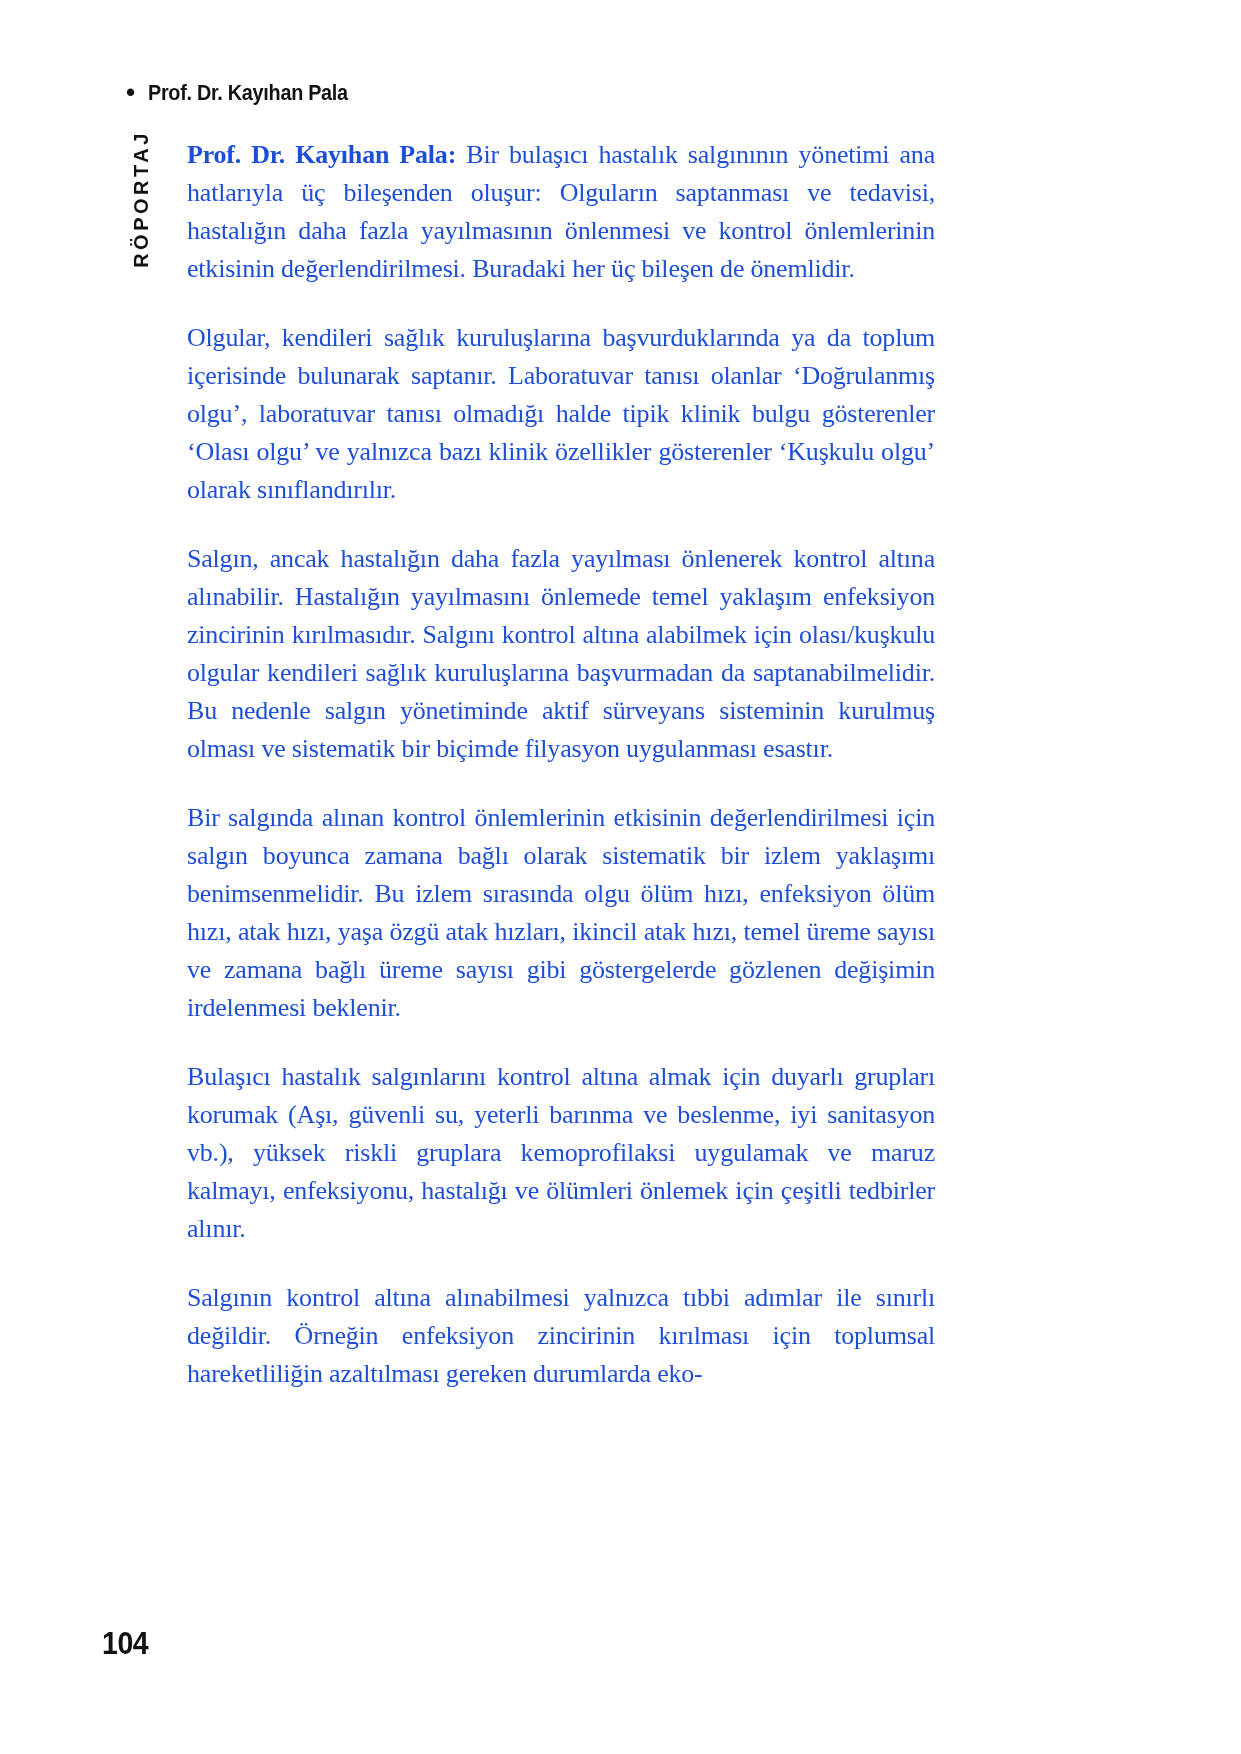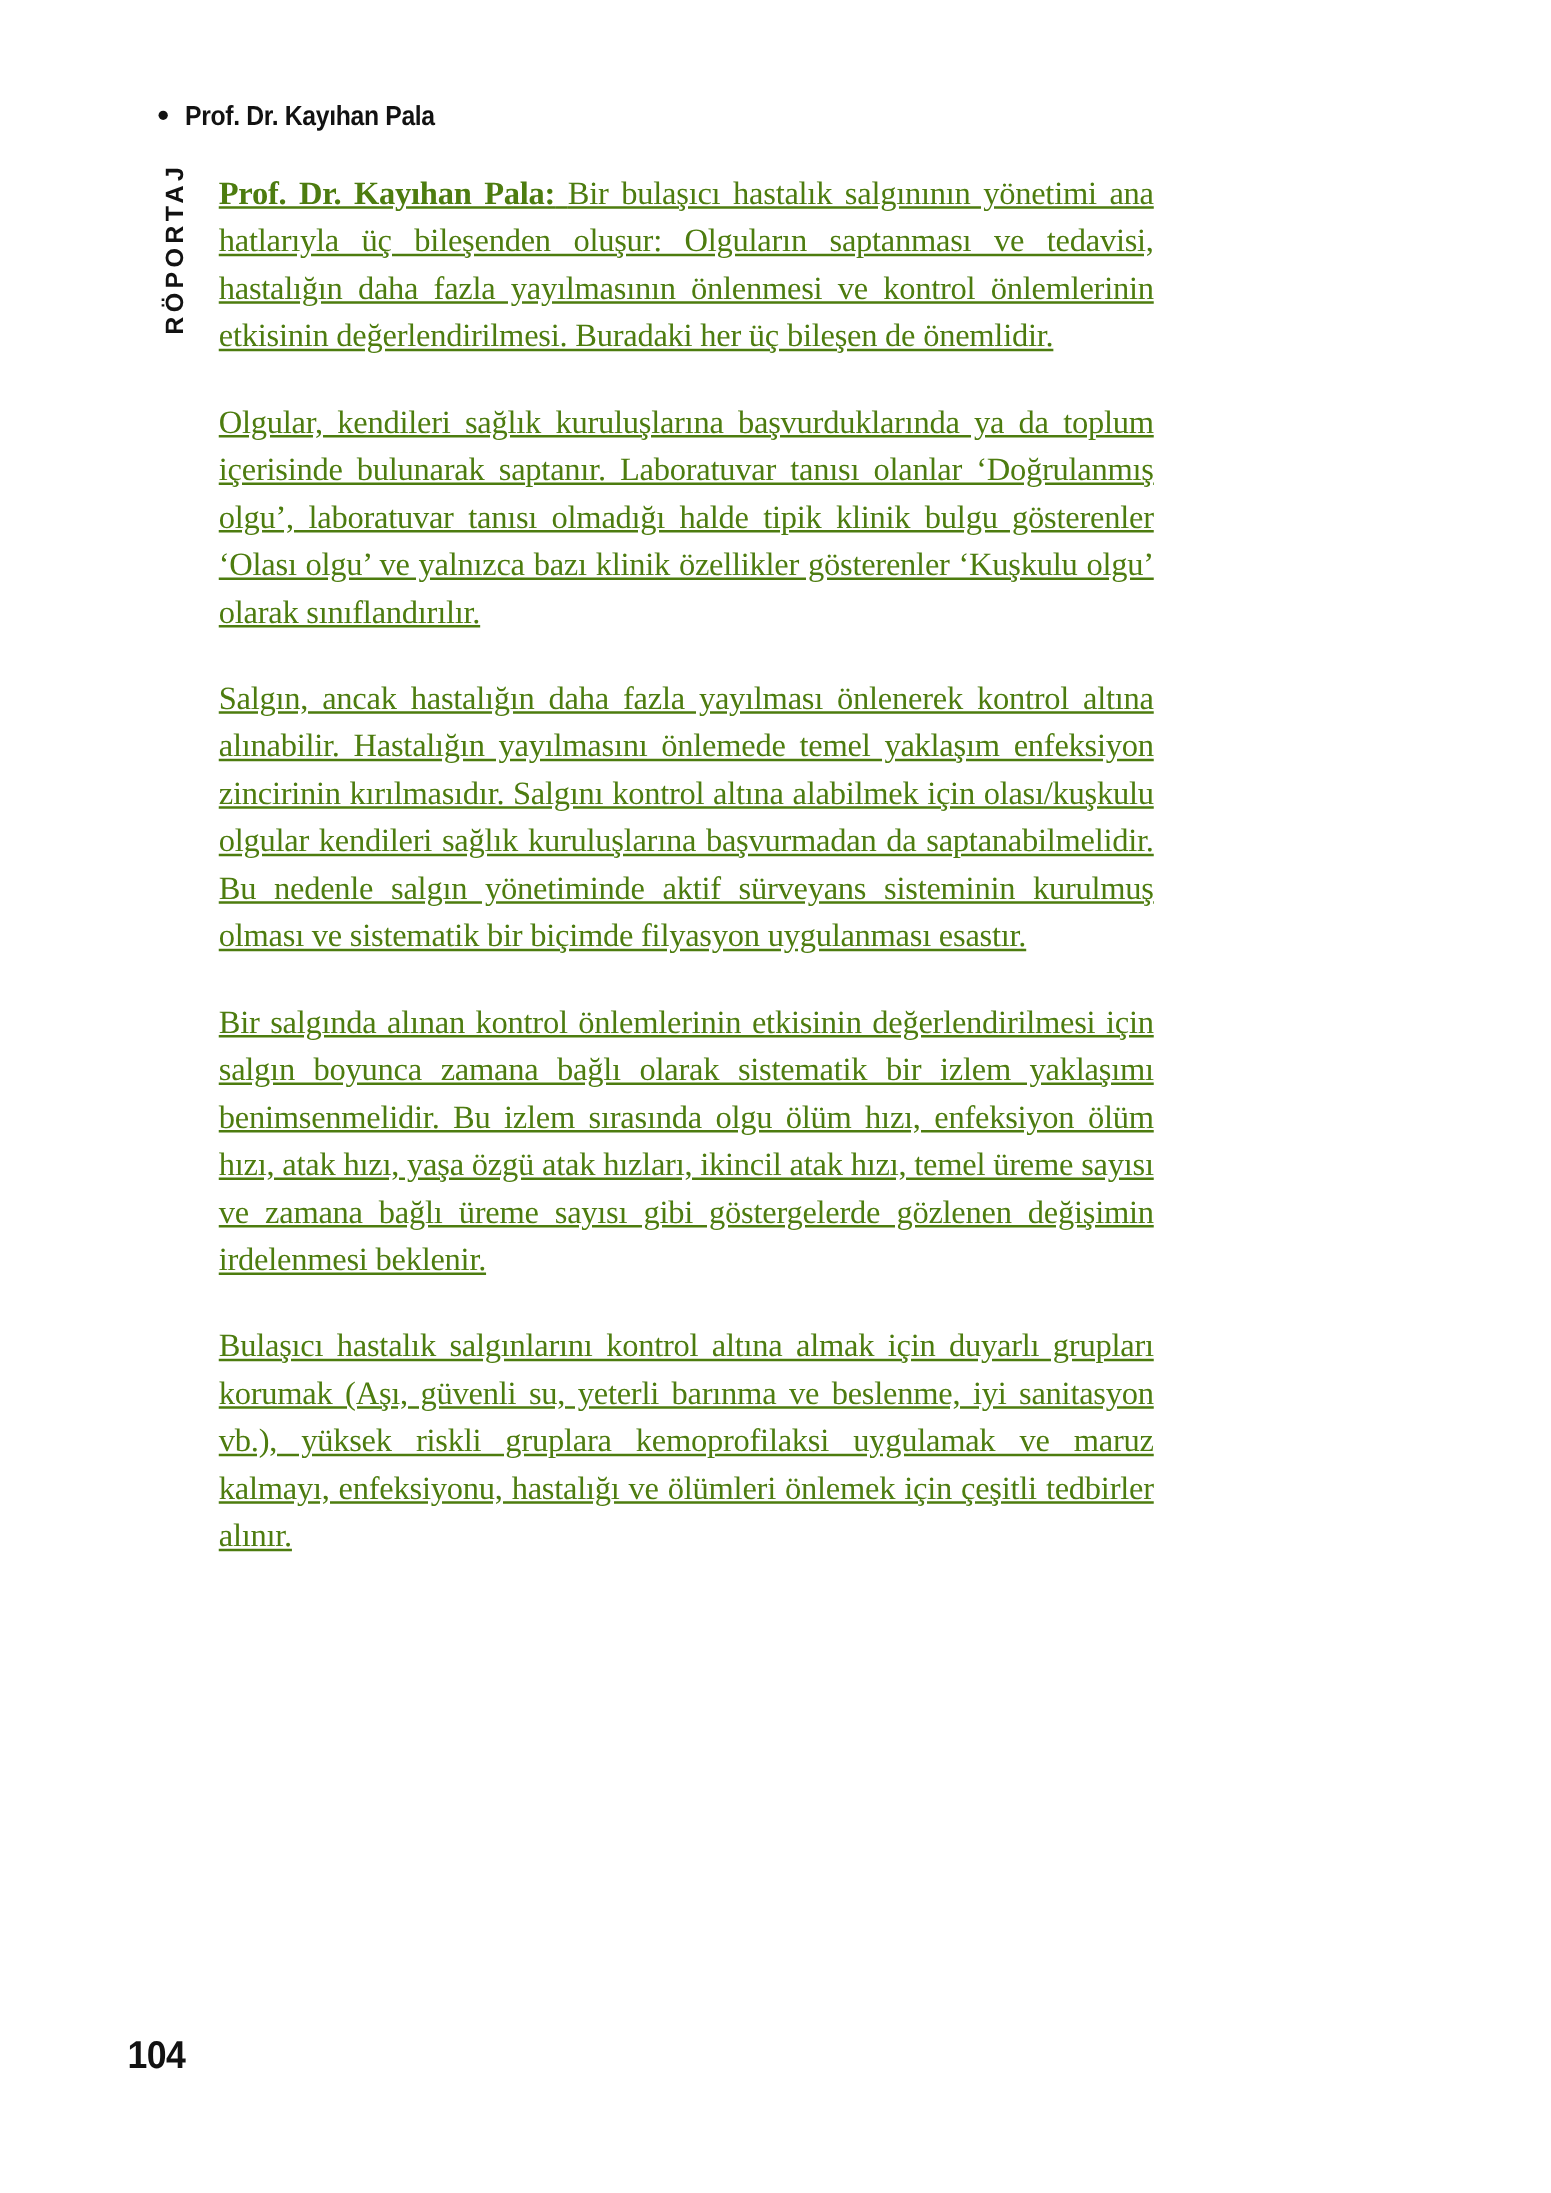--- a/index.html
+++ b/index.html
@@ -56,30 +56,29 @@
     font-family: "Liberation Sans", "DejaVu Sans", sans-serif;
     font-weight: bold;
     font-size: 20px;
     letter-spacing: 3.5px;
     color: #121212;
   }
 
   
   .text-column {
     position: absolute;
-    left: 175px;
+    left: 187px;
     top: 136px;
     width: 748px;
     font-size: 26px;
     line-height: 38px;
     letter-spacing: -0.2px;
     text-align: justify;
     hyphens: none;
-    color: #4d7c0f;
-    text-decoration: underline;
+    color: #1d4ed8;
   }
   .text-column p { margin: 0 0 31px 0; }
   .text-column p strong { font-weight: bold; }
 
   
   .folio {
     position: absolute;
     left: 102px;
     top: 1626px;
     font-family: "Liberation Sans", "DejaVu Sans", sans-serif;
@@ -104,17 +103,18 @@
   <div class="vertical-label">
     <span class="inner">RÖPORTAJ</span>
   </div>
 
   <main class="text-column">
     <p><strong>Prof. Dr. Kayıhan Pala:</strong> <span>Bir bulaşıcı hastalık salgınının yönetimi ana hatlarıyla üç bileşenden oluşur: Olguların saptanması ve tedavisi, hastalığın daha fazla yayılmasının önlenmesi ve kontrol önlemlerinin etkisinin değerlendirilmesi. Buradaki her üç bileşen de önemlidir.</span></p>
     <p>Olgular, kendileri sağlık kuruluşlarına başvurduklarında ya da toplum içerisinde bulunarak saptanır. Laboratuvar tanısı olanlar ‘Doğrulanmış olgu’, laboratuvar tanısı olmadığı halde tipik klinik bulgu gösterenler ‘Olası olgu’ ve yalnızca bazı klinik özellikler gösterenler ‘Kuşkulu olgu’ olarak sınıflandırılır.</p>
     <p>Salgın, ancak hastalığın daha fazla yayılması önlenerek kontrol altına alınabilir. Hastalığın yayılmasını önlemede temel yaklaşım enfeksiyon zincirinin kırılmasıdır. Salgını kontrol altına alabilmek için olası/kuşkulu olgular kendileri sağlık kuruluşlarına başvurmadan da saptanabilmelidir. Bu nedenle salgın yönetiminde aktif sürveyans sisteminin kurulmuş olması ve sistematik bir biçimde filyasyon uygulanması esastır.</p>
     <p>Bir salgında alınan kontrol önlemlerinin etkisinin değerlendirilmesi için salgın boyunca zamana bağlı olarak sistematik bir izlem yaklaşımı benimsenmelidir. Bu izlem sırasında olgu ölüm hızı, enfeksiyon ölüm hızı, atak hızı, yaşa özgü atak hızları, ikincil atak hızı, temel üreme sayısı ve zamana bağlı üreme sayısı gibi göstergelerde gözlenen değişimin irdelenmesi beklenir.</p>
     <p>Bulaşıcı hastalık salgınlarını kontrol altına almak için duyarlı grupları korumak (Aşı, güvenli su, yeterli barınma ve beslenme, iyi sanitasyon vb.), yüksek riskli gruplara kemoprofilaksi uygulamak ve maruz kalmayı, enfeksiyonu, hastalığı ve ölümleri önlemek için çeşitli tedbirler alınır.</p>
+    <p>Salgının kontrol altına alınabilmesi yalnızca tıbbi adımlar ile sınırlı değildir. Örneğin enfeksiyon zincirinin kırılması için toplumsal hareketliliğin azaltılması gereken durumlarda eko-</p>
   </main>
 
   <div class="folio">104</div>
 
 </div>
 
 </body></html>

